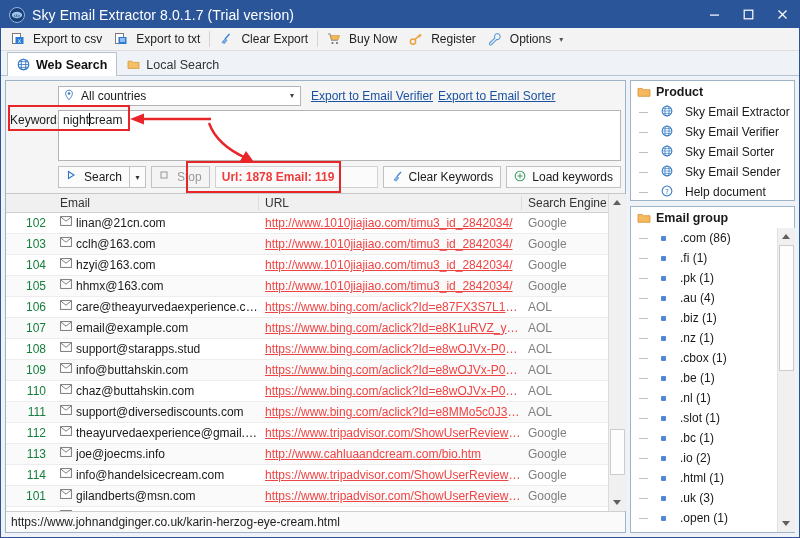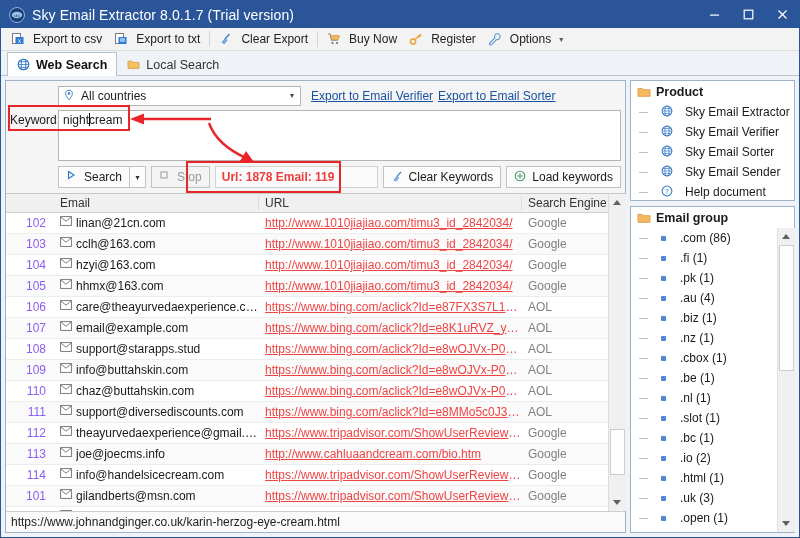--- a/index.html
+++ b/index.html
@@ -266,21 +266,21 @@
   .gh.eng   { width: 86px; flex: 0 0 86px; }
 
   .gbody { flex: 1 1 auto; overflow: hidden; }
   .grow {
     display: flex; height: 21px; align-items: center;
     font-size: 12px;
     border-bottom: 1px solid #ededed;
   }
   .grow:nth-child(even) { background: #fafafa; }
   .gc { padding-left: 6px; white-space: nowrap; overflow: hidden; text-overflow: ellipsis; }
-  .gc.num { width: 48px; flex: 0 0 48px; text-align: right; padding-right: 8px; padding-left:0; color:#8b5cf6; }
+  .gc.num { width: 48px; flex: 0 0 48px; text-align: right; padding-right: 8px; padding-left:0; color:#15803d; }
   .gc.email { width: 205px; flex: 0 0 205px; display:flex; align-items:center; gap:4px; color:#1a1a1a; }
   .gc.email .em-t { overflow:hidden; text-overflow:ellipsis; white-space:nowrap; }
   .gc.url { flex: 1 1 auto; color: #ef4444; text-decoration: underline; min-width:0; }
   .gc.eng { width: 86px; flex: 0 0 86px; color: #808080; }
 
   
   .vsb {
     width: 17px; flex: 0 0 17px;
     background: #f0f0f0;
     border-left: 1px solid #dcdcdc;

